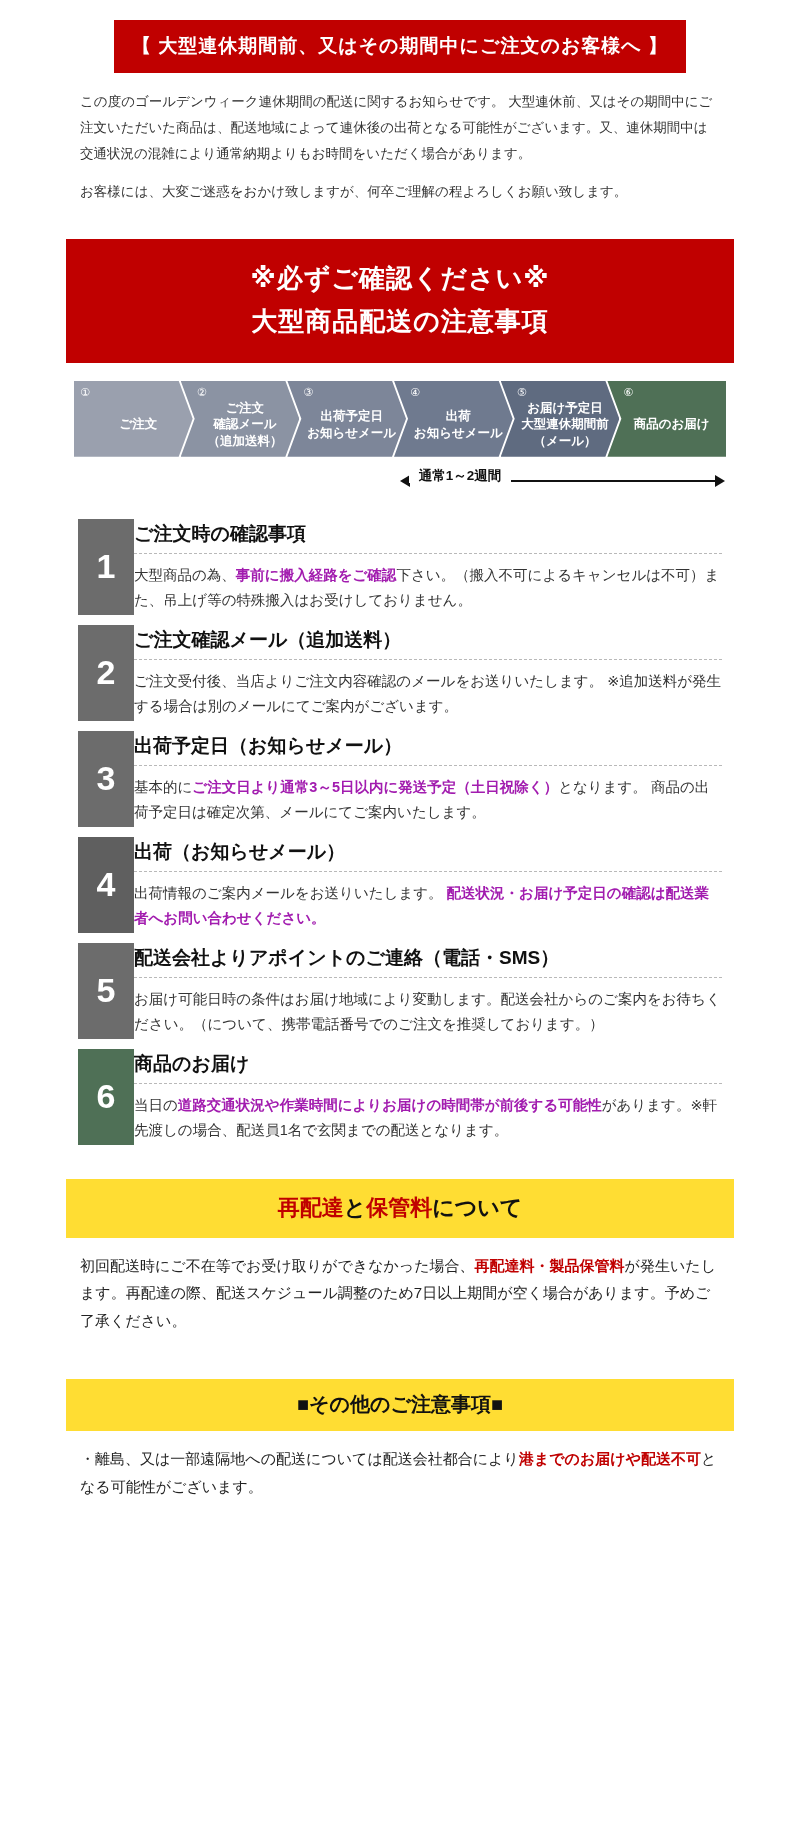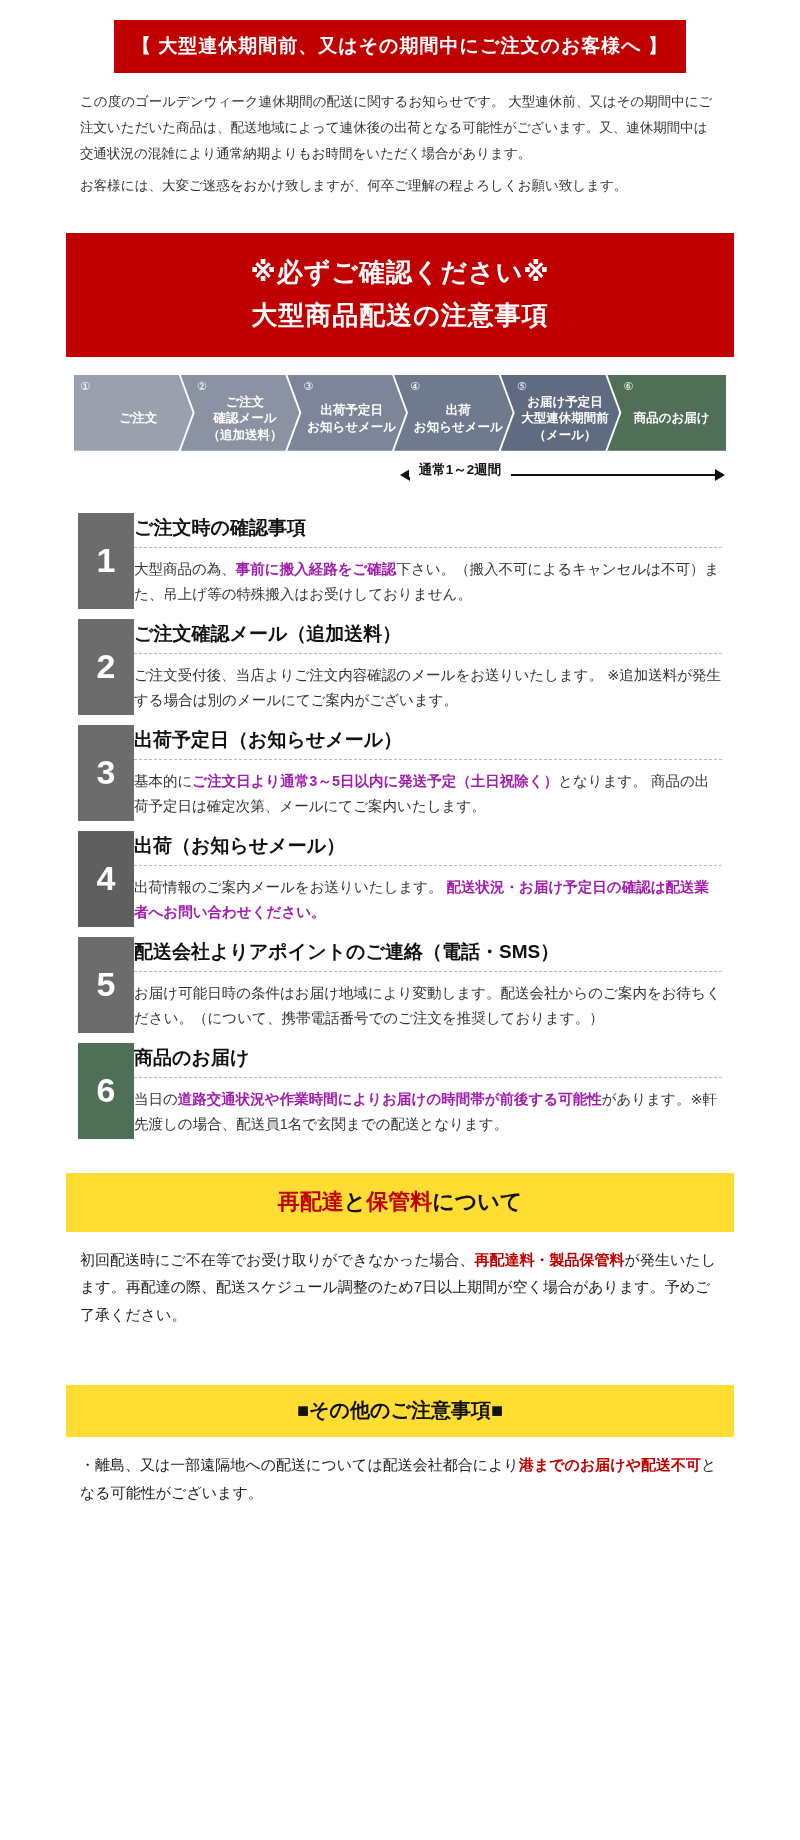--- a/index.html
+++ b/index.html
@@ -35,21 +35,21 @@
   .holiday-body {
     margin: 16px 14px 0 14px;
     font-size: 13.5px;
     line-height: 1.92;
     color: #333333;
   }
   .holiday-body p {
     margin: 0;
   }
   .holiday-body p + p {
-    margin-top: 6px;
+    margin-top: 12px;
   }
 
   
   .main-header {
     margin-top: 34px;
     background: #c00000;
     color: #ffffff;
     text-align: center;
     padding: 22px 0 24px;
   }
@@ -233,21 +233,21 @@
     line-height: 1.85;
     color: #222222;
   }
   .yellow-body .hl {
     color: #c00000;
     font-weight: bold;
   }
 
   
   .other-banner {
-    margin: 56px 0 0 0;
+    margin: 44px 0 0 0;
     background: #ffdd33;
     text-align: center;
     padding: 12px 0 13px;
     font-size: 20px;
     font-weight: bold;
     color: #111111;
   }
   .other-body {
     margin: 14px 14px 24px 14px;
     font-size: 15px;

